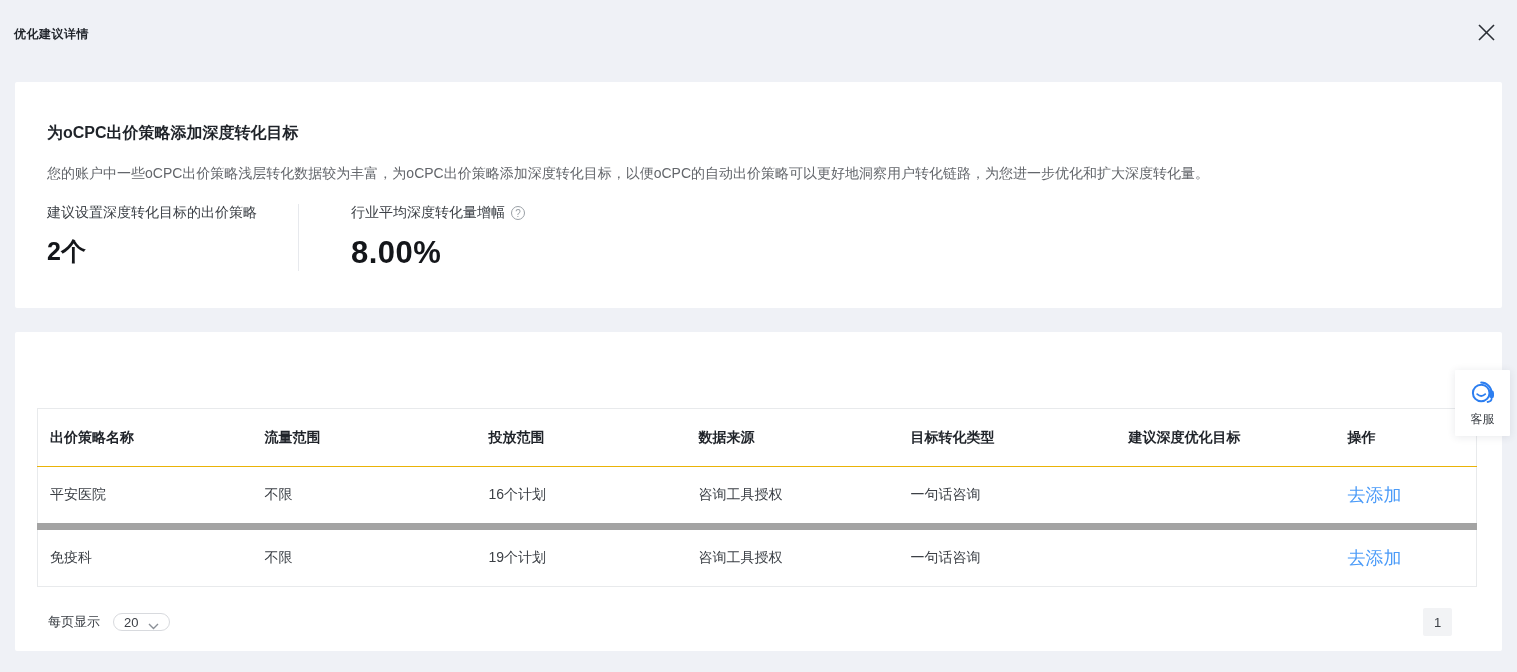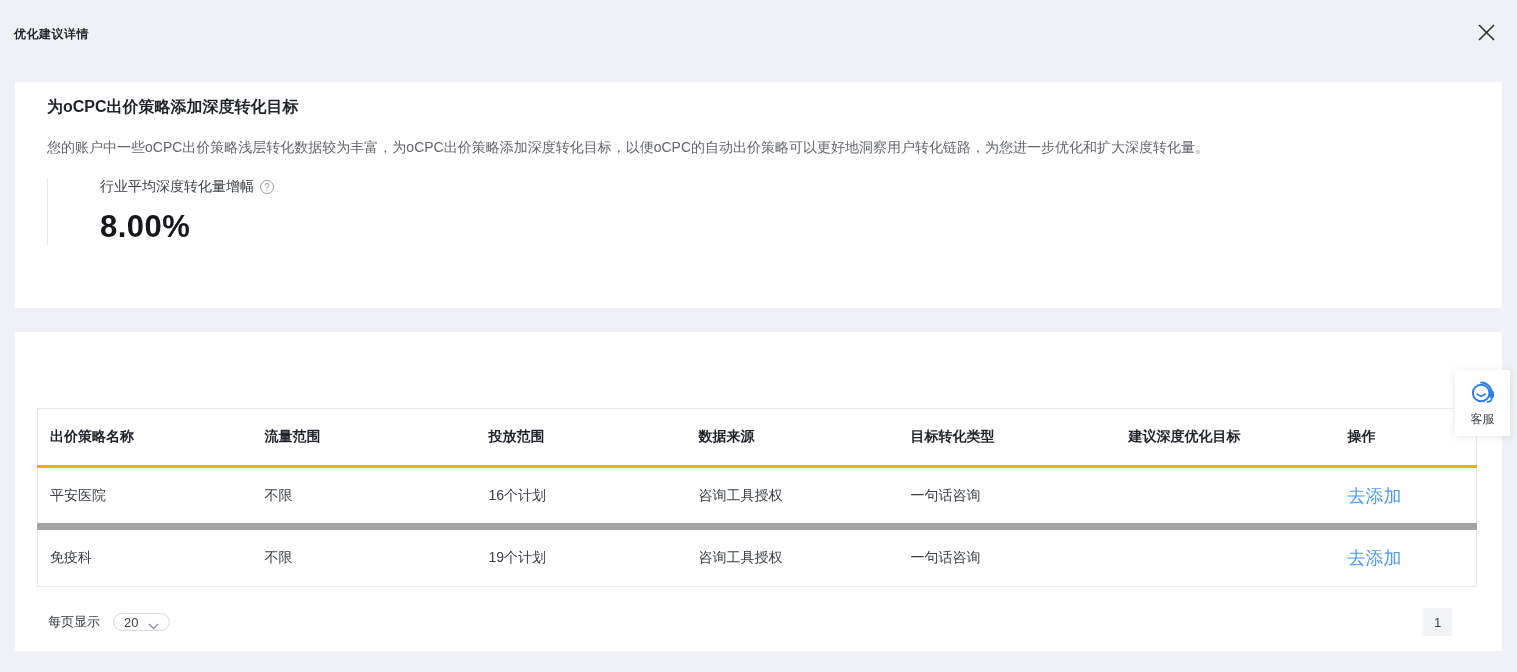--- a/index.html
+++ b/index.html
@@ -20,21 +20,21 @@
     align-items: flex-start;
   }
   .page-title { font-size: 12px; font-weight: bold; color: #1f2329; letter-spacing: 0.5px; }
   .close-btn {
     background: none; border: none; cursor: pointer;
     padding: 0; margin-top: -4px; line-height: 0;
   }
 
   
   .card { background: #ffffff; margin: 0 15px; border-radius: 2px; }
-  .card-suggestion { height: 226px; padding: 15px 32px; }
+  .card-suggestion { height: 226px; padding: 41px 32px; }
   .suggestion-title { font-size: 16px; font-weight: bold; color: #1f2329; margin-bottom: 21px; }
   .suggestion-desc { font-size: 14px; color: #63666b; margin-bottom: 21px; }
 
   .stats { display: flex; align-items: stretch; }
   .stat-1 { width: 251px; }
   .stats-divider { width: 1px; background: #e7e9ed; }
   .stat-2 { margin-left: 52px; }
   .stat-label { font-size: 14px; color: #3c4046; margin-bottom: 13px; display: flex; align-items: center; }
   .stat-value { font-weight: bold; color: #14161a; }
   .stat-1 .stat-value { font-size: 25px; }
@@ -44,21 +44,21 @@
     width: 14px; height: 14px; border-radius: 50%;
     border: 1px solid #9aa0a6; color: #9aa0a6;
     font-size: 10px; margin-left: 6px; cursor: pointer;
   }
 
   
   .card-table { margin-top: 24px; height: 319px; padding: 76px 25px 0 22px; }
   table { width: 100%; border-collapse: collapse; border: 1px solid #e8eaec; table-layout: fixed; }
   th {
     text-align: left; font-size: 14px; font-weight: bold; color: #1f2329;
-    height: 58px; padding: 0 12px; border-bottom: 3px solid #eab308; background: #fff;
+    height: 58px; padding: 0 12px; border-bottom: 1px solid #eab308; background: #fff;
   }
   td { font-size: 14px; color: #3c4046; height: 60px; padding: 0 12px; border-bottom: 7px solid #a3a3a3; }
   tr:last-child td { border-bottom: none; }
   .link { color: #4b9bf8; cursor: pointer; text-decoration: none; font-size: 18px; }
 
   
   .pagination {
     margin-top: 21px;
     display: flex; justify-content: space-between; align-items: center;
   }
@@ -96,20 +96,24 @@
       <line x1="3" y1="3" x2="18" y2="18" stroke="#2b2f36" stroke-width="1.6"></line>
       <line x1="18" y1="3" x2="3" y2="18" stroke="#2b2f36" stroke-width="1.6"></line>
     </svg>
   </button>
 </div>
 
 <div class="card card-suggestion">
   <div class="suggestion-title">为oCPC出价策略添加深度转化目标</div>
   <div class="suggestion-desc">您的账户中一些oCPC出价策略浅层转化数据较为丰富，为oCPC出价策略添加深度转化目标，以便oCPC的自动出价策略可以更好地洞察用户转化链路，为您进一步优化和扩大深度转化量。</div>
   <div class="stats">
+    <div class="stat-1">
+      <div class="stat-label">建议设置深度转化目标的出价策略</div>
+      <div class="stat-value">2个</div>
+    </div>
     <div class="stats-divider"></div>
     <div class="stat-2">
       <div class="stat-label">
         <span>行业平均深度转化量增幅</span>
         <span class="help-icon">?</span>
       </div>
       <div class="stat-value">8.00%</div>
     </div>
   </div>
 </div>

